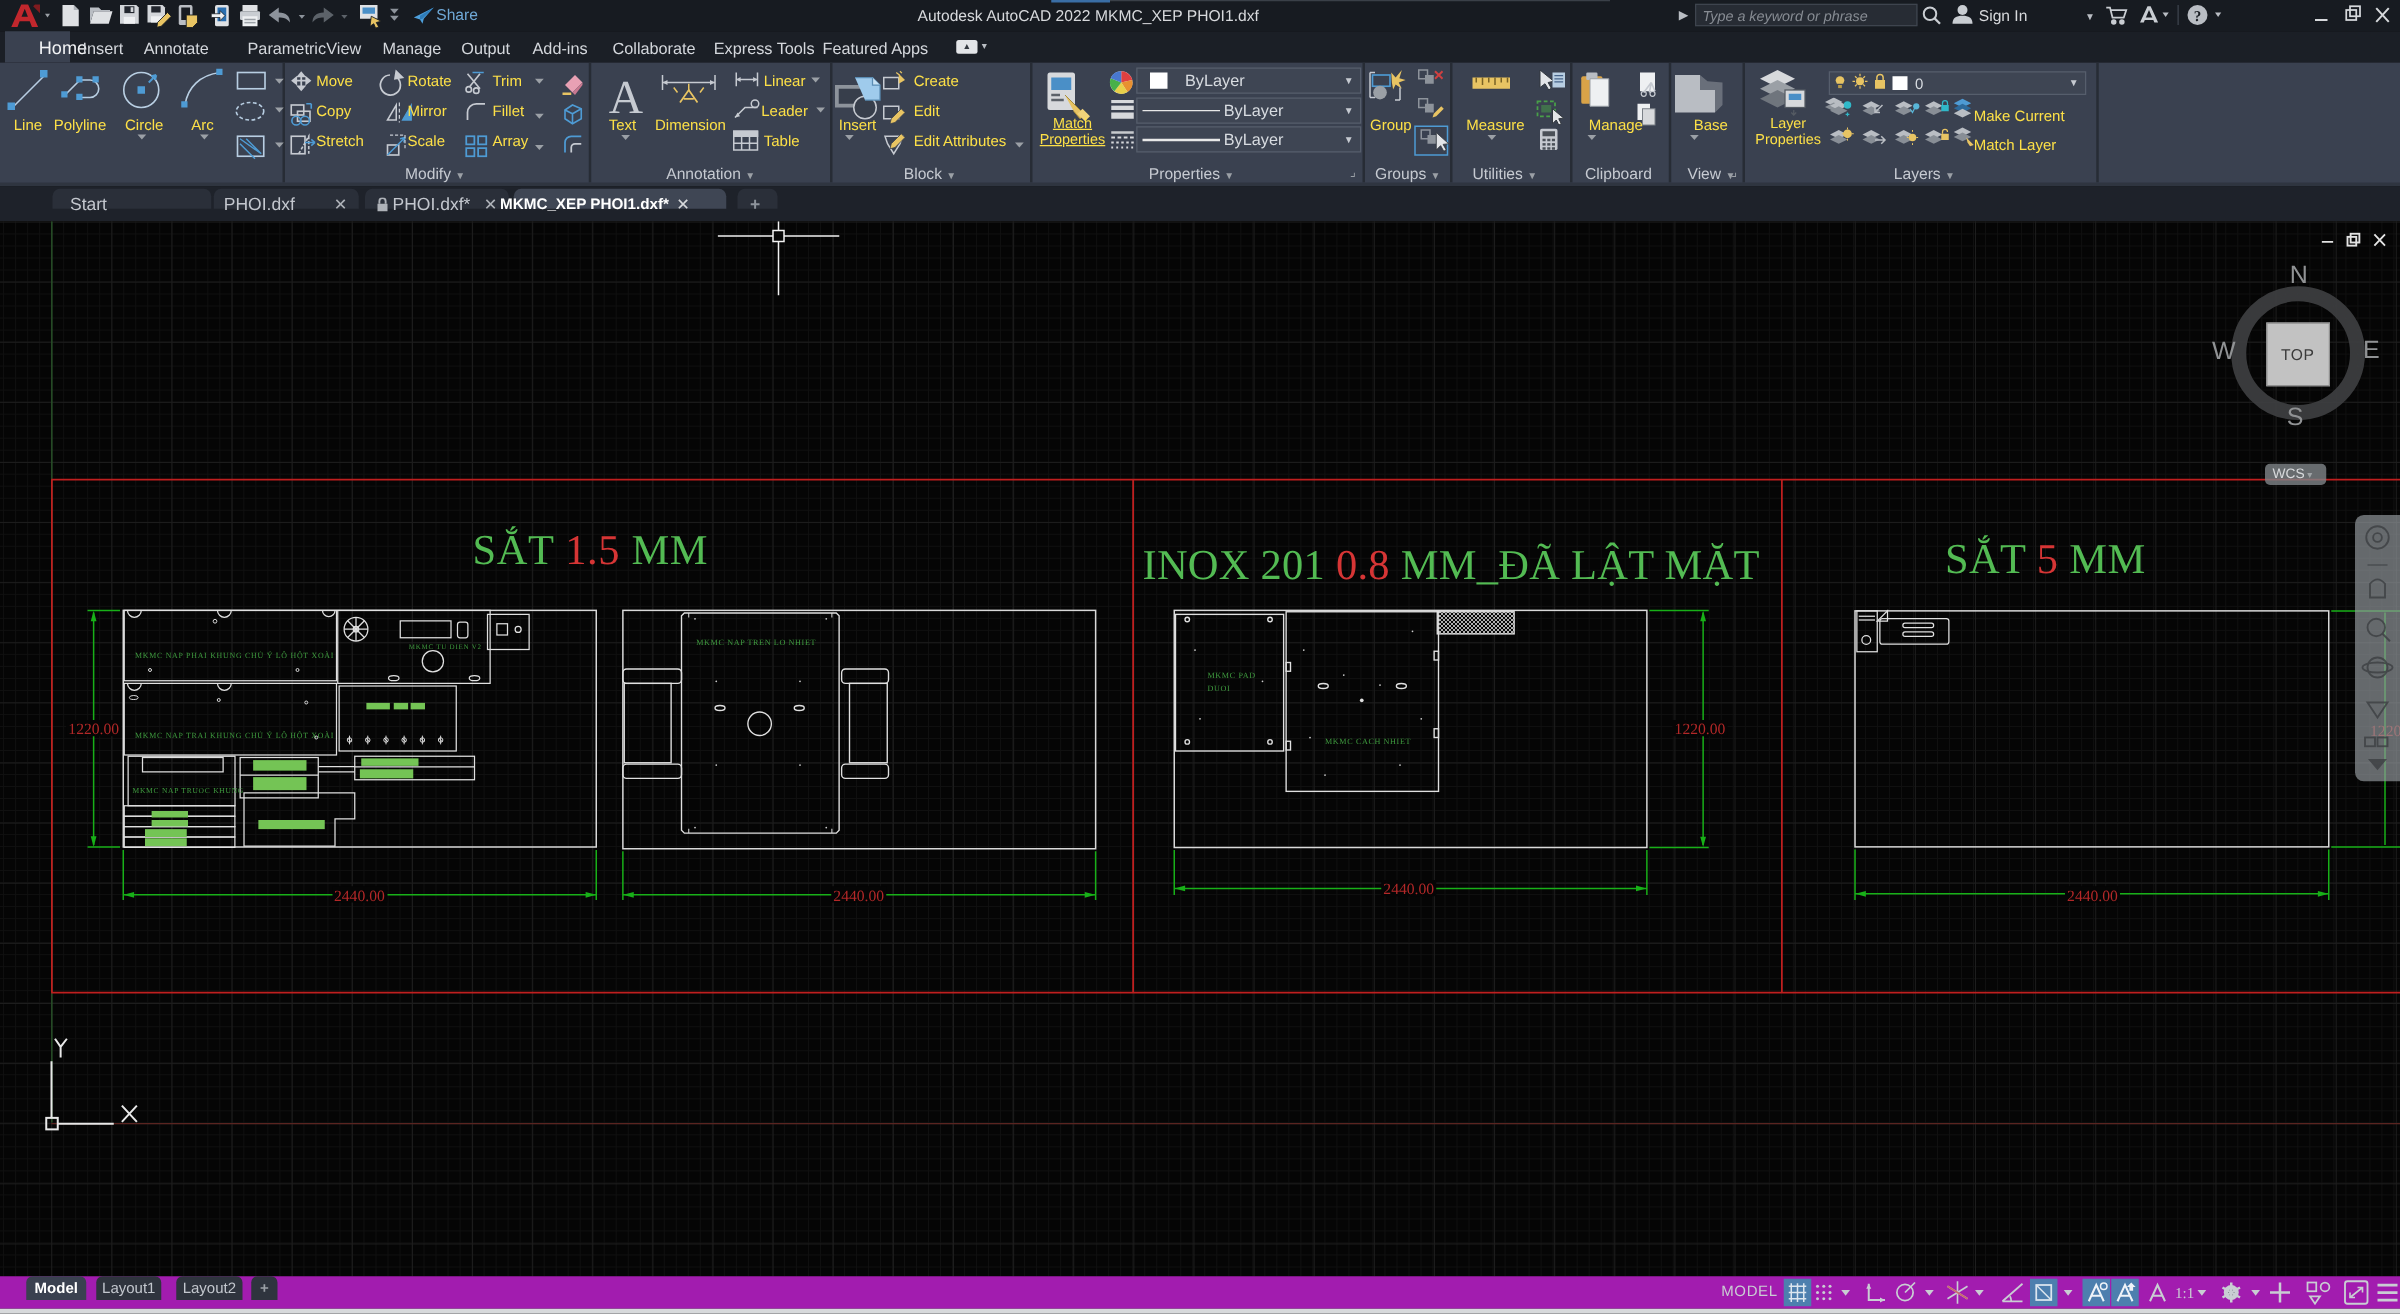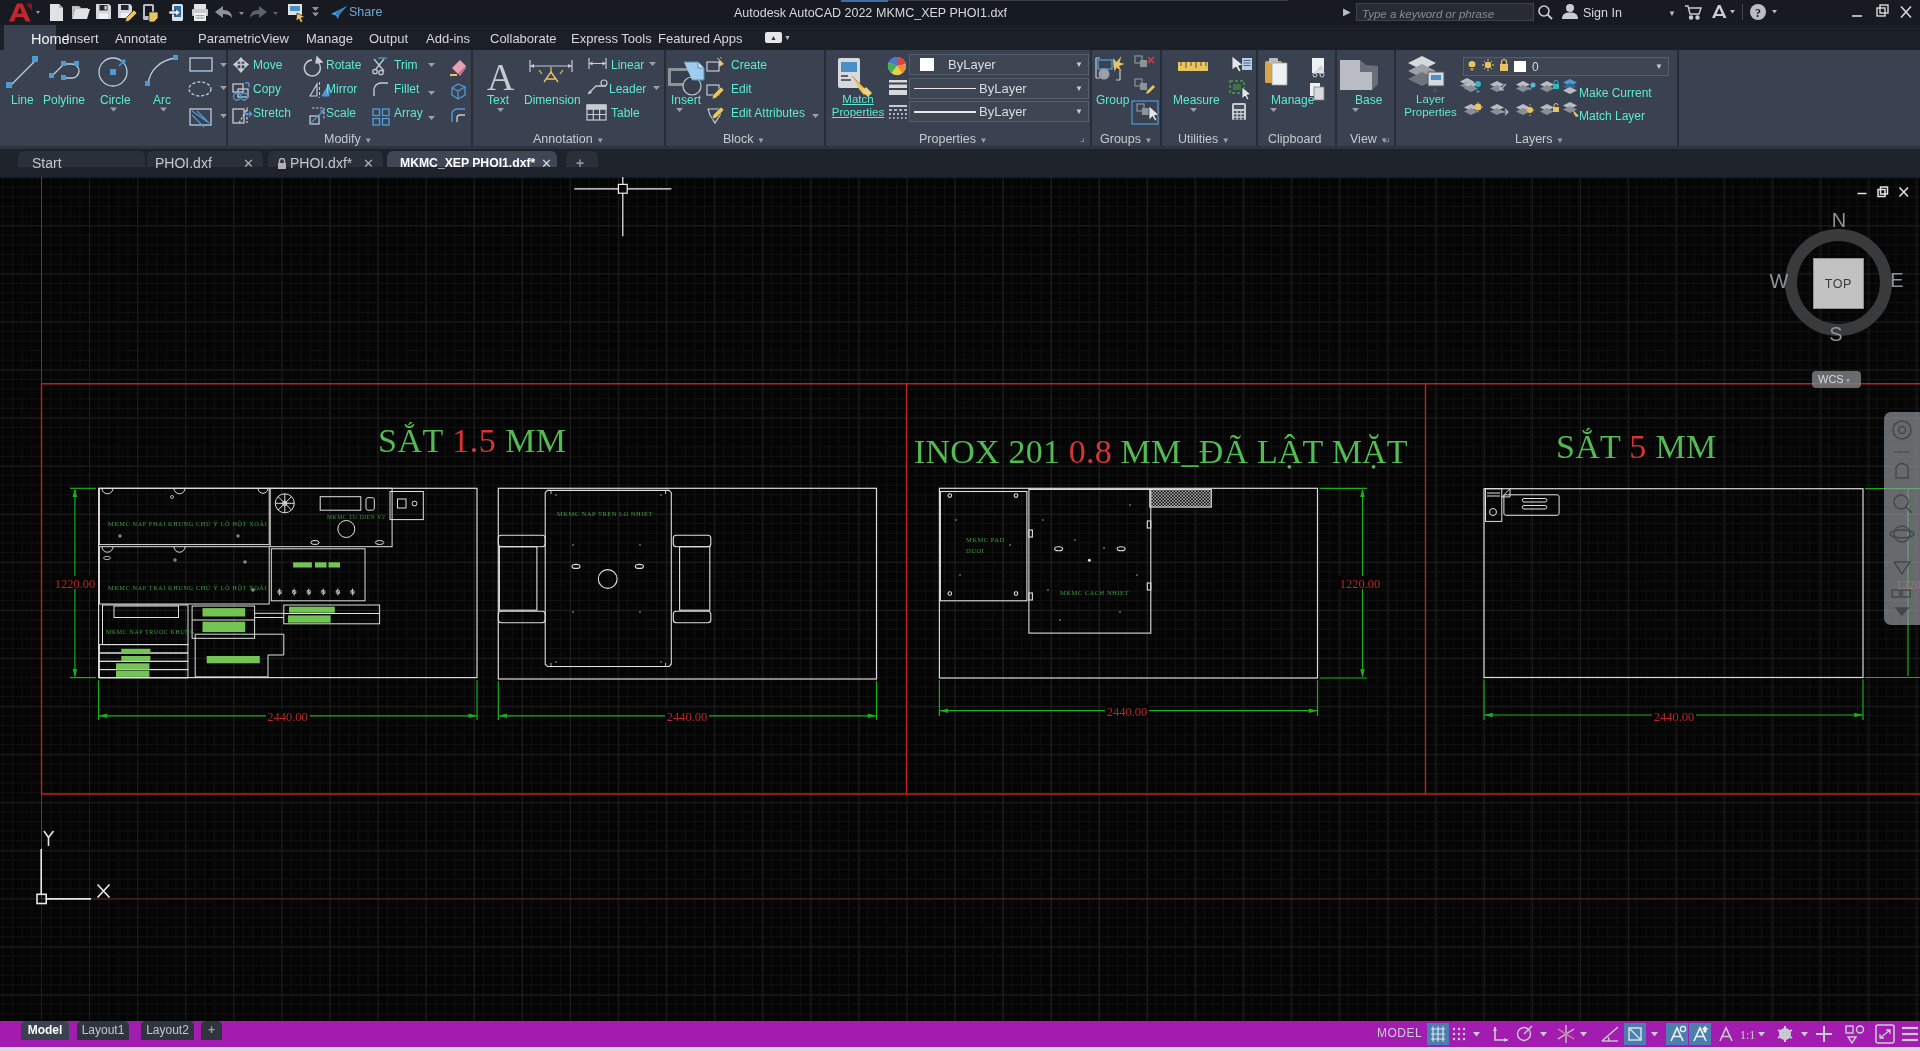--- a/index.html
+++ b/index.html
@@ -15,25 +15,25 @@
  linear-gradient(to right, #1d1d1d 1px, transparent 1px),
  linear-gradient(to bottom, #1d1d1d 1px, transparent 1px),
  linear-gradient(to right, #101010 1px, transparent 1px),
  linear-gradient(to bottom, #101010 1px, transparent 1px);
 background-size: 48.1px 100%, 100% 48.1px, 9.62px 100%, 100% 9.62px;
 background-position: 41px 0, 0 0.2px, 2.52px 0, 0 0.2px;
 }
 #statusbar{position:absolute;left:0;top:1021px;width:1920px;height:26px;background:#a21caf;}
 #bottomstrip{position:absolute;left:0;top:1047px;width:1920px;height:4px;background:#d7d9db;}
 .rtab{position:absolute;top:3px;height:22px;line-height:22px;color:#d4d7dc;font-size:13px;}
-.ftab{position:absolute;top:2px;height:16px;border-radius:6px 6px 0 0;background:#2a2f39;color:#c3c7ce;font-size:14px;line-height:25px;}
+.ftab{position:absolute;top:2px;height:16px;border-radius:6px 6px 0 0;background:#2a2f39;color:#c3c7ce;font-size:14px;line-height:25px;margin-left:24px;}
 .ltab{position:absolute;top:0;height:19px;border-radius:5px 5px 0 0;background:#2f343e;color:#c3c7ce;font-size:12px;line-height:19px;text-align:center;}
 .panlab{position:absolute;top:79px;height:20px;line-height:20px;font-size:12.5px;color:#c6cad1;}
 .pandiv{position:absolute;top:0;width:2px;height:96px;background:#272c35;}
-.btnlab{position:absolute;font-size:12px;color:#5eead4;}
+.btnlab{position:absolute;font-size:12px;color:#fde047;}
 svg text{font-family:"Liberation Serif",serif;}
 </style>
 </head>
 <body>
 <div id="titlebar">
 <svg width="1920" height="25" style="position:absolute;left:0;top:0">
 <rect x="841" y="0" width="47" height="2" fill="#3a6ea5"></rect>
 <rect x="888" y="0" width="400" height="1" fill="#3a4048"></rect>
 
 <path d="M9 21.5 L17 3.5 L22.5 3.5 L30.5 21.5 L25.5 21.5 L23.8 17 L15.7 17 L14 21.5 Z M17.2 13.4 L22.3 13.4 L19.8 7 Z" fill="#c1272d"></path>

